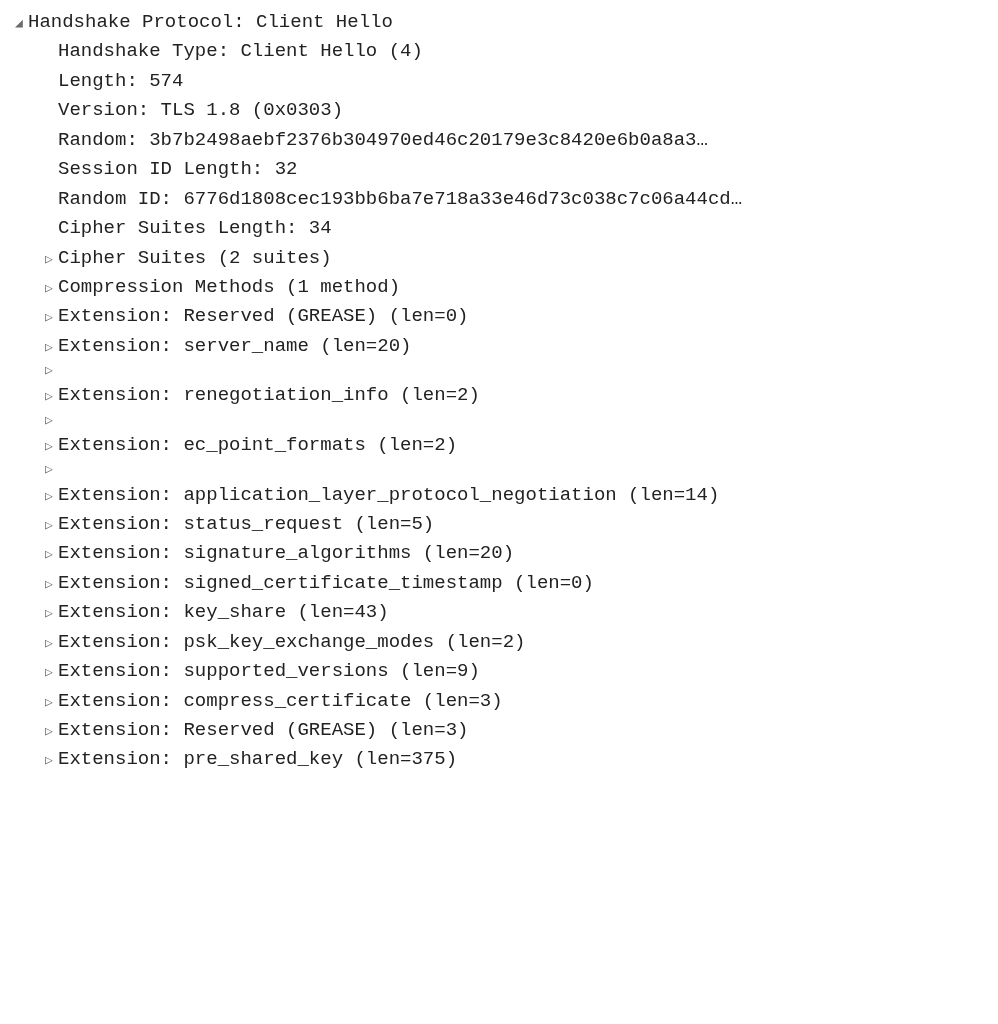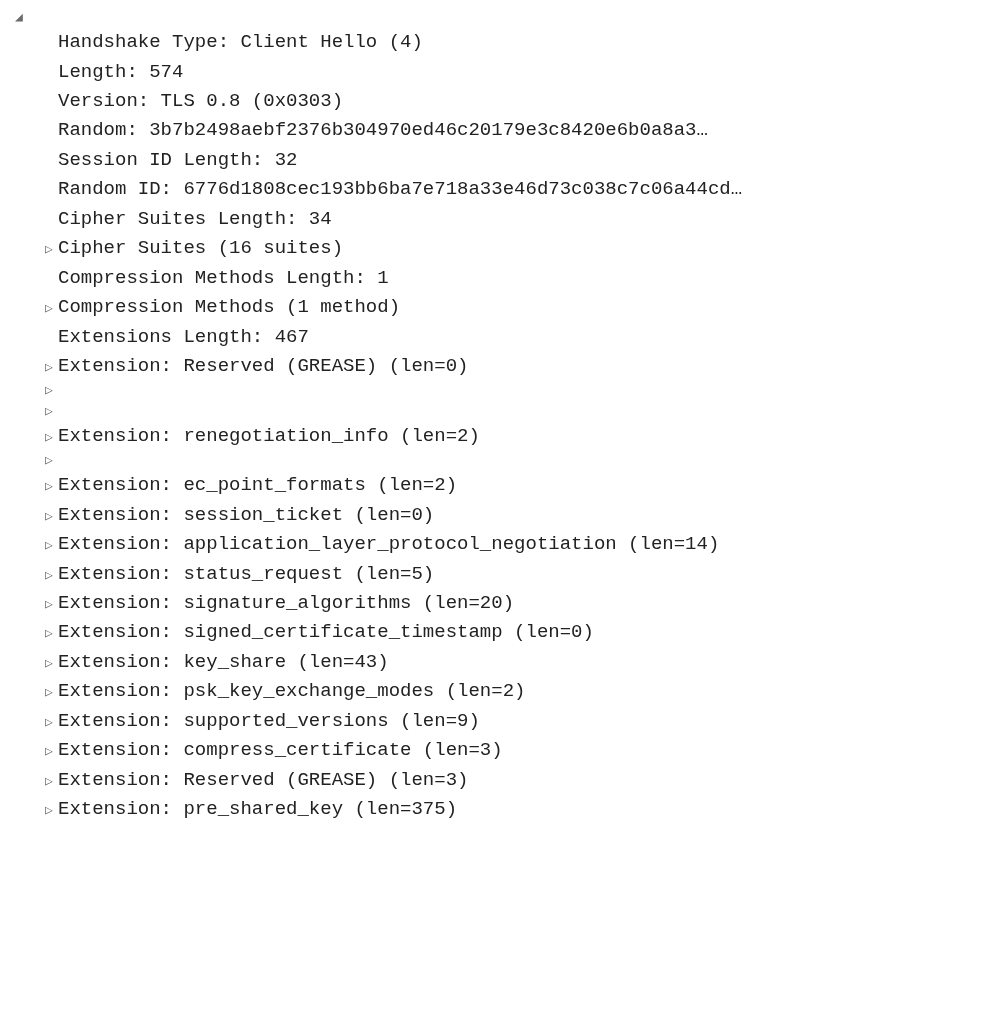--- a/index.html
+++ b/index.html
@@ -31,37 +31,38 @@
   }
   .lvl0 .indent { width: 0px; }
   .lvl1 .indent { width: 30px; }
 </style>
 </head>
 <body>
 
 <div class="tree-row lvl0">
   <span class="indent"></span>
   <span class="toggle">◢</span>
+  <span>Handshake Protocol: Client Hello</span>
 </div>
 
 <div id="children">
     <div class="tree-row lvl1">
       <span class="indent"></span>
       <span class="toggle"></span>
       <span>Handshake Type: Client Hello (4)</span>
     </div>
     <div class="tree-row lvl1">
       <span class="indent"></span>
       <span class="toggle"></span>
       <span>Length: 574</span>
     </div>
     <div class="tree-row lvl1">
       <span class="indent"></span>
       <span class="toggle"></span>
-      <span>Version: TLS 0.8 (0x0303)</span>
+      <span>Version: TLS 1.8 (0x0303)</span>
     </div>
     <div class="tree-row lvl1">
       <span class="indent"></span>
       <span class="toggle"></span>
       <span>Random: 3b7b2498aebf2376b304970ed46c20179e3c8420e6b0a8a3…</span>
     </div>
     <div class="tree-row lvl1">
       <span class="indent"></span>
       <span class="toggle"></span>
       <span>Session ID Length: 32</span>
@@ -72,45 +73,36 @@
       <span>Random ID: 6776d1808cec193bb6ba7e718a33e46d73c038c7c06a44cd…</span>
     </div>
     <div class="tree-row lvl1">
       <span class="indent"></span>
       <span class="toggle"></span>
       <span>Cipher Suites Length: 34</span>
     </div>
     <div class="tree-row lvl1">
       <span class="indent"></span>
       <span class="toggle">▷</span>
-      <span>Cipher Suites (16 suites)</span>
-    </div>
-    <div class="tree-row lvl1">
-      <span class="indent"></span>
-      <span class="toggle"></span>
-      <span>Compression Methods Length: 1</span>
+      <span>Cipher Suites (2 suites)</span>
     </div>
     <div class="tree-row lvl1">
       <span class="indent"></span>
       <span class="toggle">▷</span>
       <span>Compression Methods (1 method)</span>
-    </div>
-    <div class="tree-row lvl1">
-      <span class="indent"></span>
-      <span class="toggle"></span>
-      <span>Extensions Length: 467</span>
     </div>
     <div class="tree-row lvl1">
       <span class="indent"></span>
       <span class="toggle">▷</span>
       <span>Extension: Reserved (GREASE) (len=0)</span>
     </div>
     <div class="tree-row lvl1">
       <span class="indent"></span>
       <span class="toggle">▷</span>
+      <span>Extension: server_name (len=20)</span>
     </div>
     <div class="tree-row lvl1">
       <span class="indent"></span>
       <span class="toggle">▷</span>
     </div>
     <div class="tree-row lvl1">
       <span class="indent"></span>
       <span class="toggle">▷</span>
       <span>Extension: renegotiation_info (len=2)</span>
     </div>
@@ -119,21 +111,20 @@
       <span class="toggle">▷</span>
     </div>
     <div class="tree-row lvl1">
       <span class="indent"></span>
       <span class="toggle">▷</span>
       <span>Extension: ec_point_formats (len=2)</span>
     </div>
     <div class="tree-row lvl1">
       <span class="indent"></span>
       <span class="toggle">▷</span>
-      <span>Extension: session_ticket (len=0)</span>
     </div>
     <div class="tree-row lvl1">
       <span class="indent"></span>
       <span class="toggle">▷</span>
       <span>Extension: application_layer_protocol_negotiation (len=14)</span>
     </div>
     <div class="tree-row lvl1">
       <span class="indent"></span>
       <span class="toggle">▷</span>
       <span>Extension: status_request (len=5)</span>

